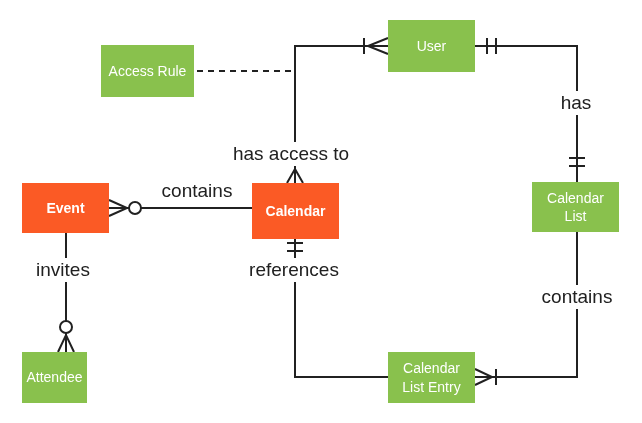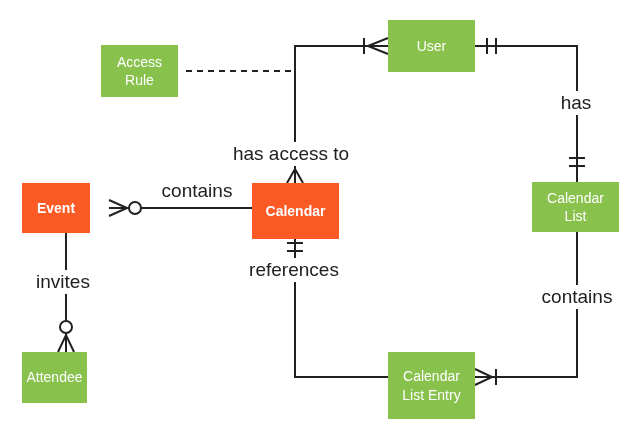--- a/index.html
+++ b/index.html
@@ -65,39 +65,39 @@
 
     <path class="wire" d="M577,232 V377 H475"></path>
     <path class="wire" d="M475,369 L492,377 L475,385"></path>
     <line class="wire" x1="496" y1="369" x2="496" y2="385"></line>
 
     <path class="wire" d="M66,233 V352"></path>
     <circle class="node-circle" cx="66" cy="327" r="6"></circle>
     <path class="wire" d="M58,352 L66,335 L74,352"></path>
   </svg>
 
-  <div class="entity green" style="left:101px;top:45px;width:77px;height:52px;">Access Rule</div>
+  <div class="entity green" style="left:101px;top:45px;width:93px;height:52px;">Access Rule</div>
 
   <div class="entity green" style="left:388px;top:20px;width:87px;height:52px;">User</div>
 
-  <div class="entity orange" style="left:22px;top:183px;width:68px;height:50px;">Event</div>
+  <div class="entity orange" style="left:22px;top:183px;width:87px;height:50px;">Event</div>
 
   <div class="entity orange" style="left:252px;top:183px;width:87px;height:56px;">Calendar</div>
 
   <div class="entity green" style="left:532px;top:182px;width:87px;height:50px;">Calendar List</div>
 
-  <div class="entity green" style="left:388px;top:352px;width:87px;height:67px;">Calendar List Entry</div>
+  <div class="entity green" style="left:388px;top:352px;width:87px;height:51px;">Calendar List Entry</div>
 
   <div class="entity green" style="left:22px;top:352px;width:65px;height:51px;">Attendee</div>
 
   <div class="rel-label" style="left:291px;top:126px;margin-top:28px;">has access to</div>
 
   <div class="rel-label" style="left:576px;top:103px;">has</div>
 
   <div class="rel-label" style="left:197px;top:191px;">contains</div>
 
   <div class="rel-label" style="left:294px;top:270px;">references</div>
 
   <div class="rel-label" style="left:577px;top:297px;">contains</div>
 
-  <div class="rel-label" style="left:63px;top:282px;">invites</div>
+  <div class="rel-label" style="left:63px;top:270px;">invites</div>
 
 </div>
 
 </body></html>

